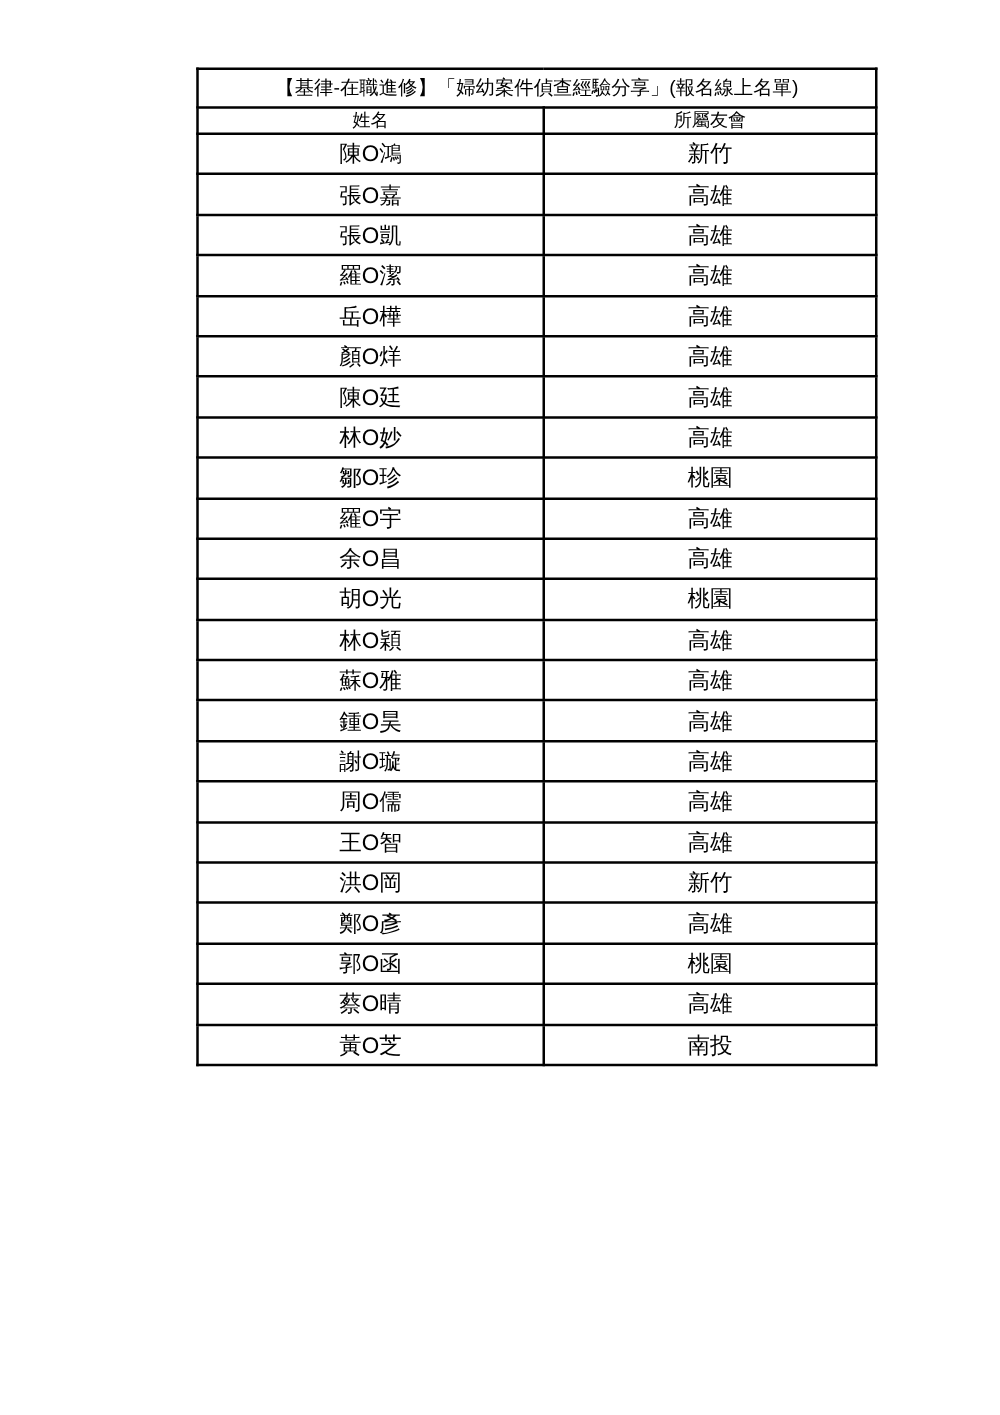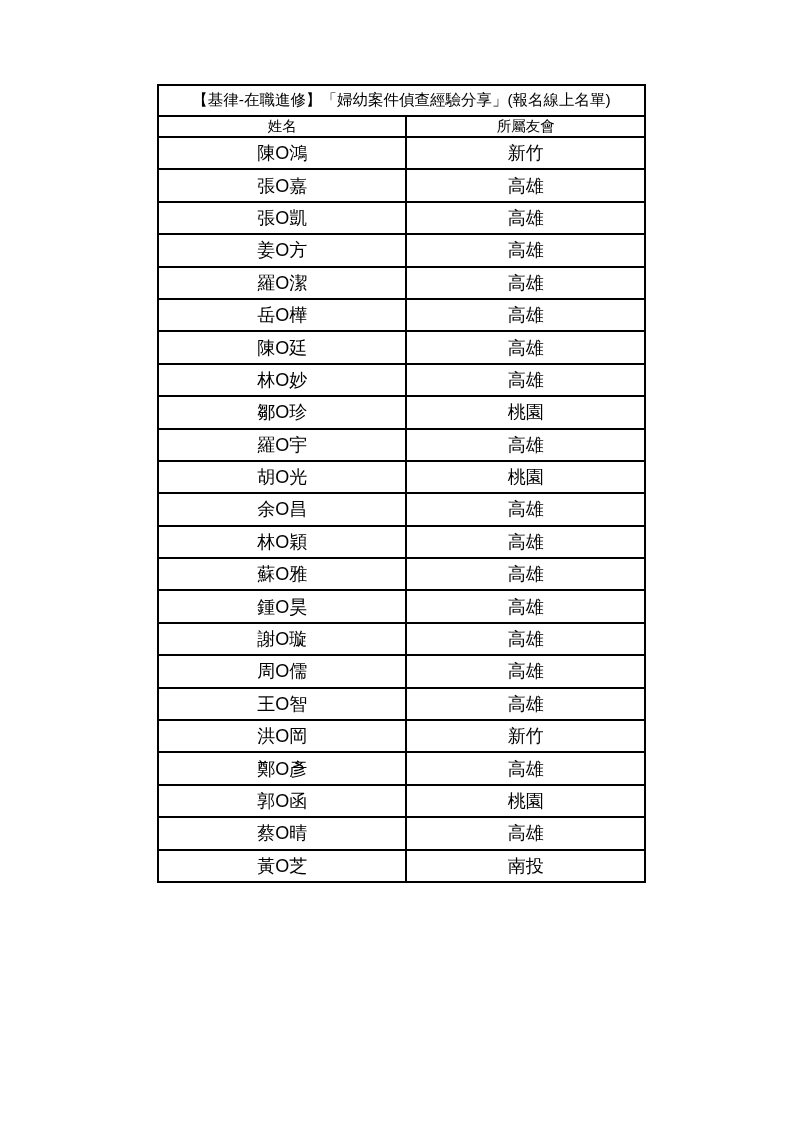--- a/index.html
+++ b/index.html
@@ -16,22 +16,22 @@
   .page {
     position: relative;
     width: 800px;
     height: 1132px;
     background: #ffffff;
     overflow: hidden;
   }
   table.signup {
     position: absolute;
     left: 157px;
-    top: 84px;
-    width: 489px;
+    top: 54px;
+    width: 545px;
     border-collapse: collapse;
     table-layout: fixed;
   }
   table.signup th,
   table.signup td {
     border: 2px solid #000000;
     text-align: center;
     vertical-align: middle;
     padding: 0;
     font-weight: normal;
@@ -79,54 +79,54 @@
         </tr>
         <tr>
           <td>張O嘉</td>
           <td>高雄</td>
         </tr>
         <tr>
           <td>張O凱</td>
           <td>高雄</td>
         </tr>
         <tr>
-          <td>姜O方</td>
-          <td>高雄</td>
-        </tr>
-        <tr>
           <td>羅O潔</td>
           <td>高雄</td>
         </tr>
         <tr>
           <td>岳O樺</td>
+          <td>高雄</td>
+        </tr>
+        <tr>
+          <td>顏O烊</td>
           <td>高雄</td>
         </tr>
         <tr>
           <td>陳O廷</td>
           <td>高雄</td>
         </tr>
         <tr>
           <td>林O妙</td>
           <td>高雄</td>
         </tr>
         <tr>
           <td>鄒O珍</td>
           <td>桃園</td>
         </tr>
         <tr>
           <td>羅O宇</td>
           <td>高雄</td>
         </tr>
         <tr>
+          <td>余O昌</td>
+          <td>高雄</td>
+        </tr>
+        <tr>
           <td>胡O光</td>
           <td>桃園</td>
-        </tr>
-        <tr>
-          <td>余O昌</td>
-          <td>高雄</td>
         </tr>
         <tr>
           <td>林O穎</td>
           <td>高雄</td>
         </tr>
         <tr>
           <td>蘇O雅</td>
           <td>高雄</td>
         </tr>
         <tr>

